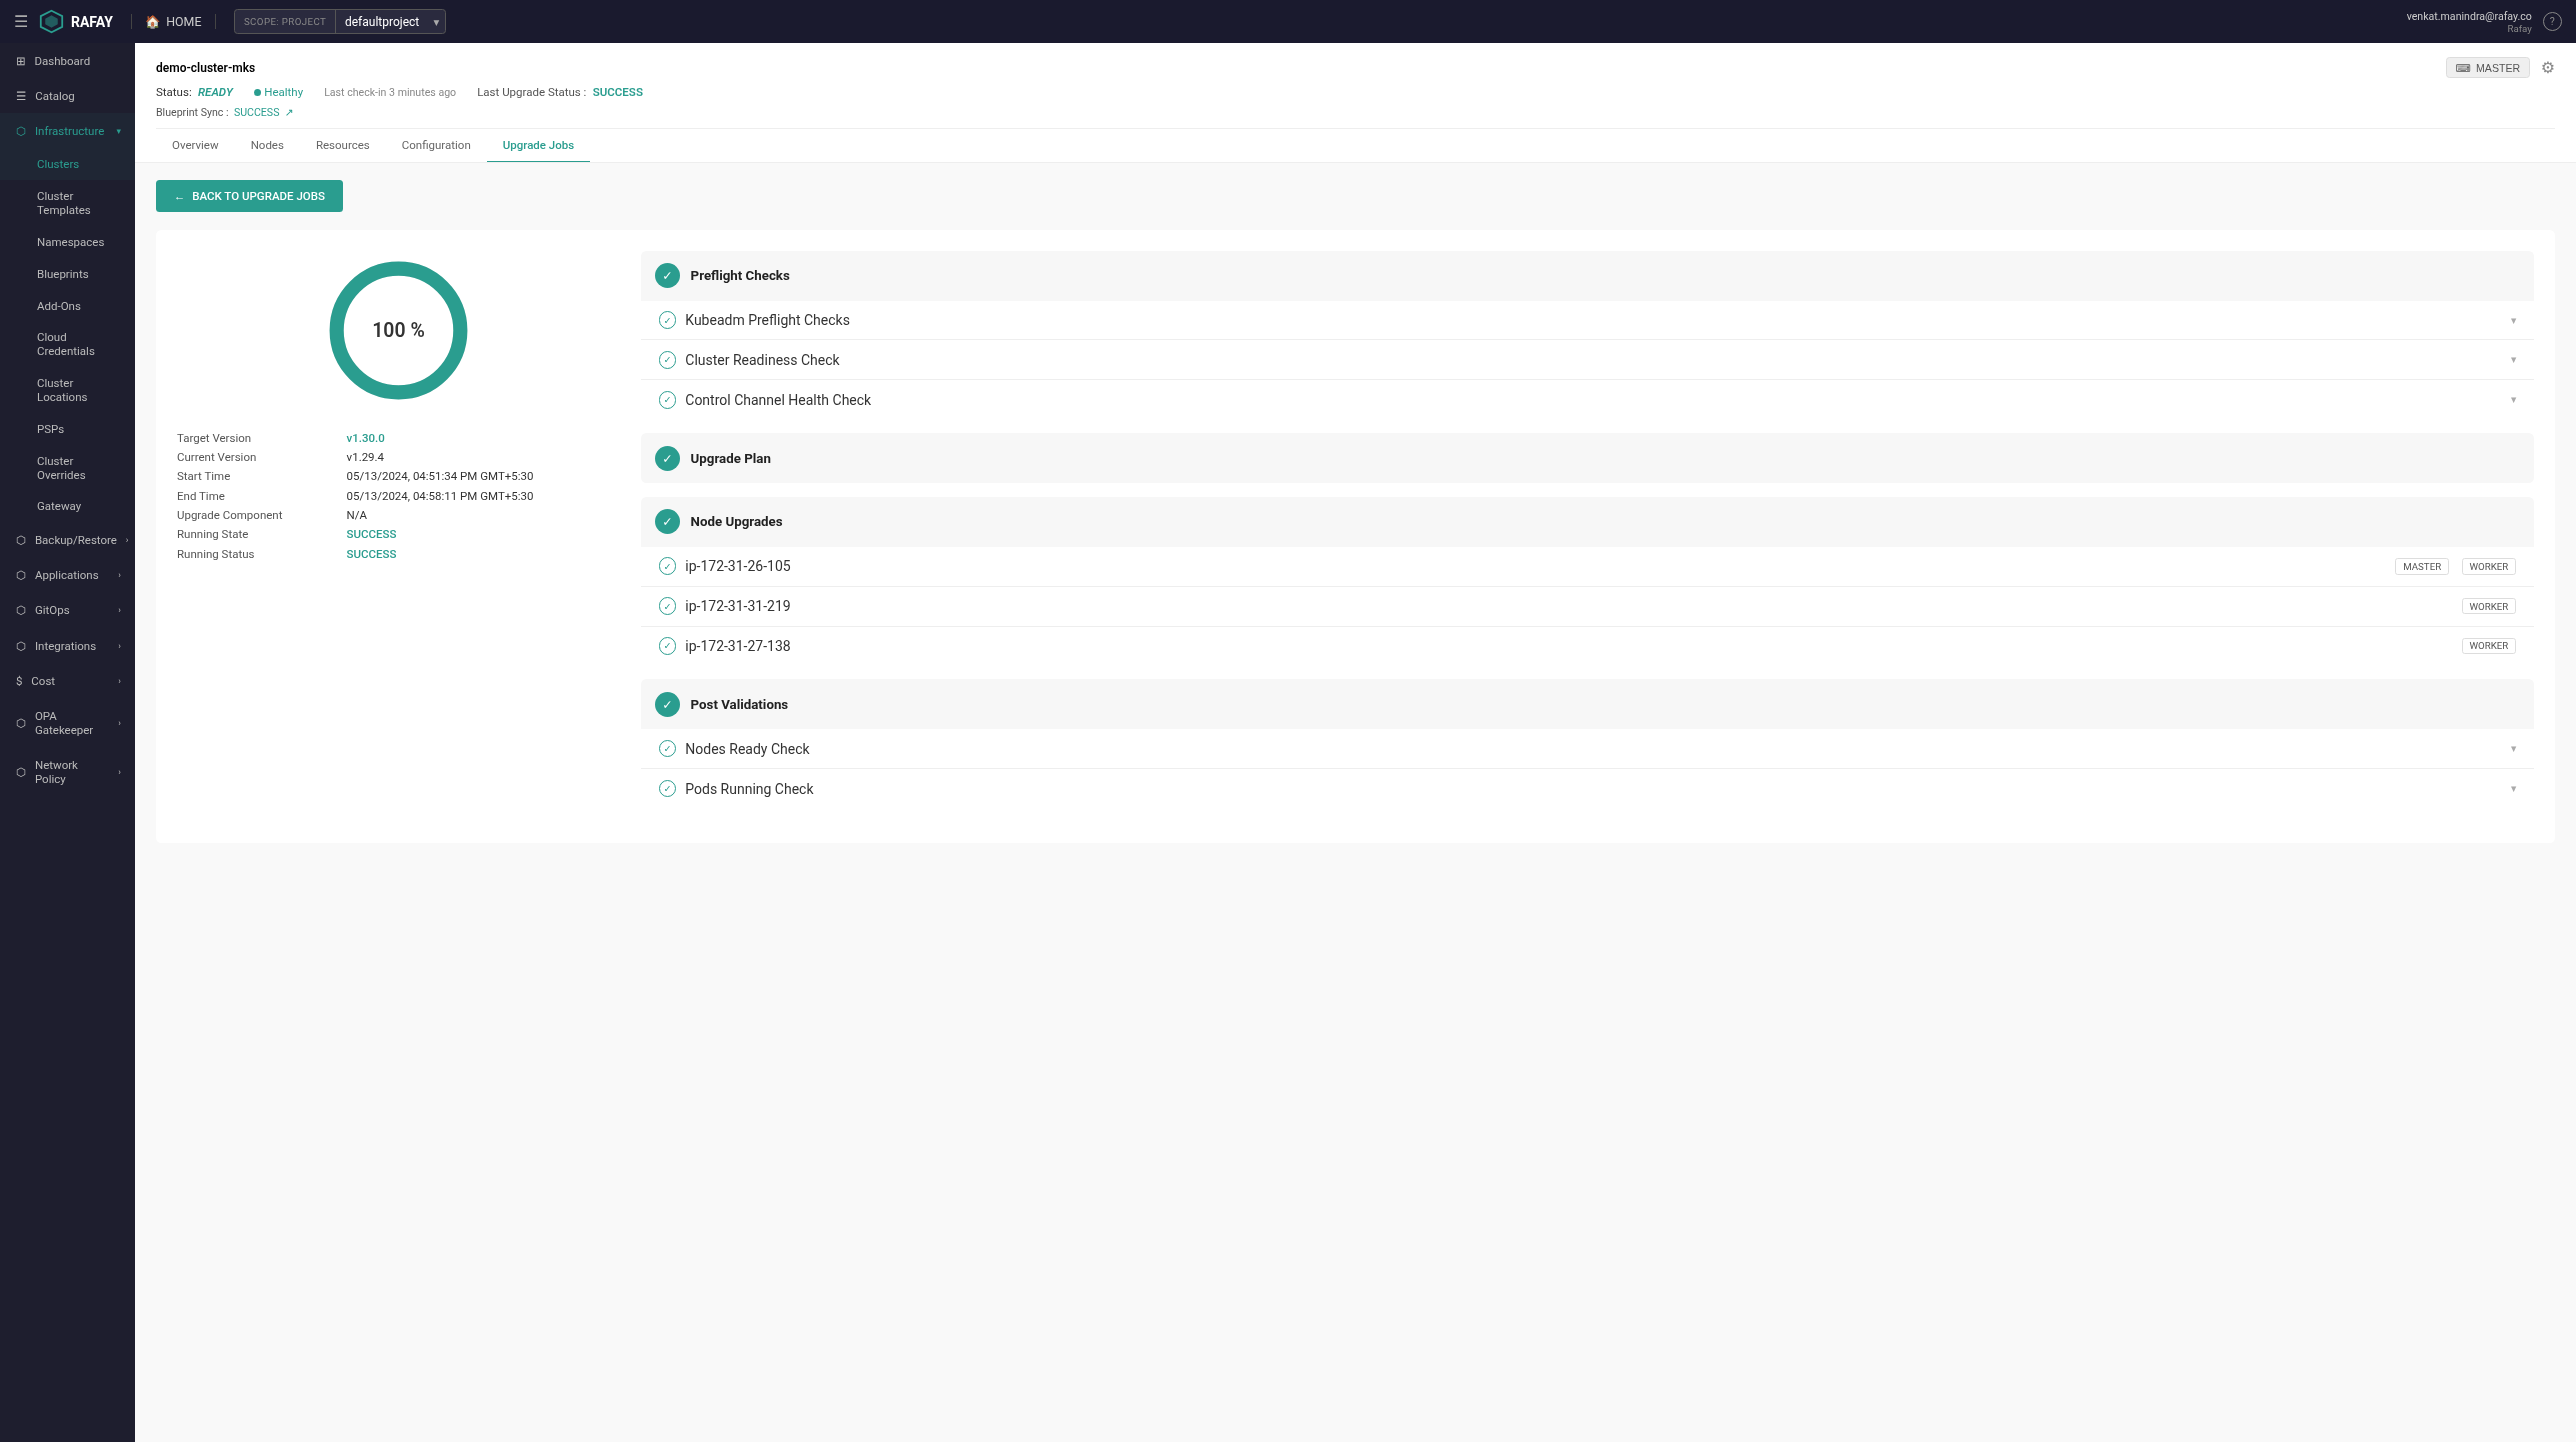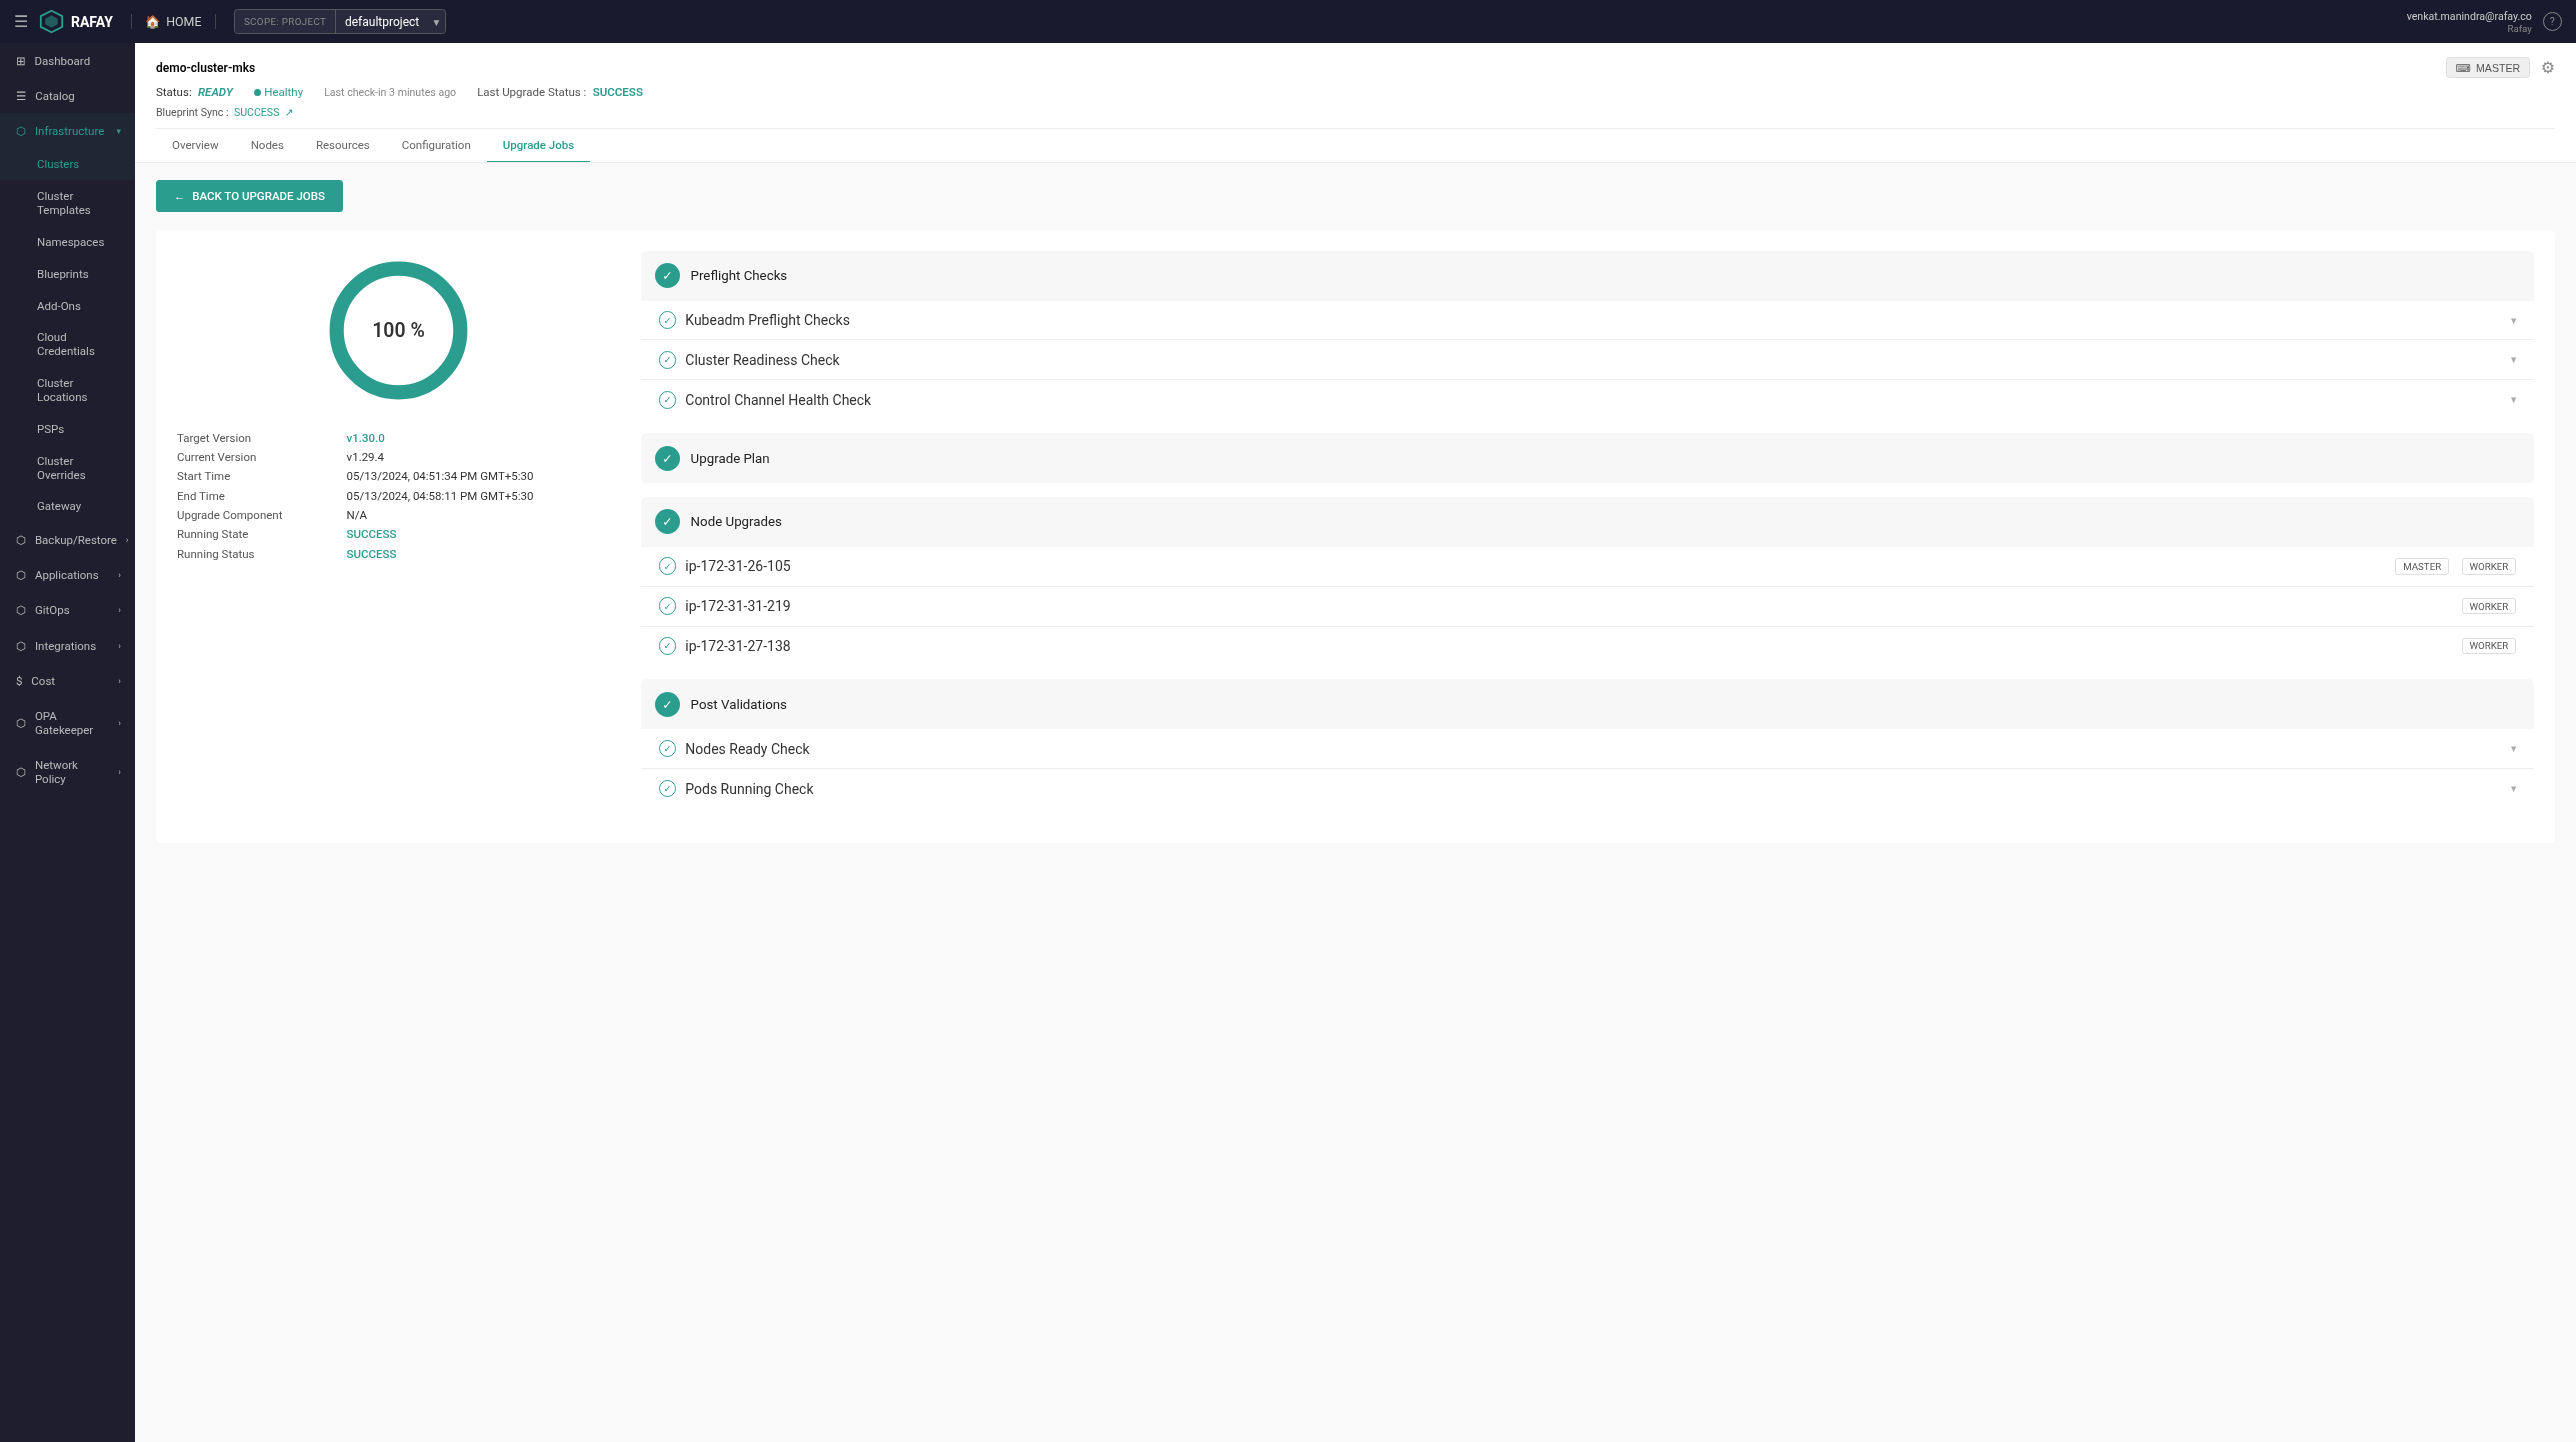--- a/index.html
+++ b/index.html
@@ -68,21 +68,21 @@
     .upgrade-info { display: grid; grid-template-columns: 159px 1fr; gap: 5.3px 10.6px; font-size: 11.5px; }
     .info-label { color: #555; }
     .info-value { color: #333; }
     .info-value.teal { color: #2a9d8f; font-weight: 500; }
     .info-value.success { color: #2a9d8f; font-weight: 500; }
 
     
     .upgrade-right { flex: 1; }
     .step-section { margin-bottom: 14px; }
     .step-header { display: flex; align-items: center; gap: 10.6px; padding: 12.4px 14px; background: #f7f7f7; border-radius: 5.3px 5.3px 0 0; }
-    .step-title { font-size: 13.3px; font-weight: 400; color: #222; }
+    .step-title { font-size: 13.3px; font-weight: 700; color: #222; }
     .check-circle { width: 25px; height: 25px; border-radius: 50%; background: #2a9d8f; display: flex; align-items: center; justify-content: center; color: white; font-size: 12.4px; flex-shrink: 0; }
     .step-row { display: flex; align-items: center; gap: 8.9px; padding: 10.6px 17.7px; border-bottom: 0.9px solid #eee; background: white; }
     .step-row:last-child { border-bottom: none; border-radius: 0 0 5.3px 5.3px; }
     .check-small { width: 17.7px; height: 17.7px; border-radius: 50%; border: 1.8px solid #2a9d8f; display: flex; align-items: center; justify-content: center; color: #2a9d8f; font-size: 9.7px; flex-shrink: 0; }
     .step-label { flex: 1; font-size: 14px; color: #333; }
     .chevron-down { color: #aaa; font-size: 10.6px; cursor: pointer; }
     .node-badge { font-size: 9.7px; padding: 1.8px 7px; border: 0.9px solid #ddd; border-radius: 2.7px; color: #555; margin-left: 3.5px; }
     .standalone-header { display: flex; align-items: center; gap: 10.6px; padding: 12.4px 14px; background: #f7f7f7; border-radius: 5.3px; margin-bottom: 14px; }
   </style>
 </head>

